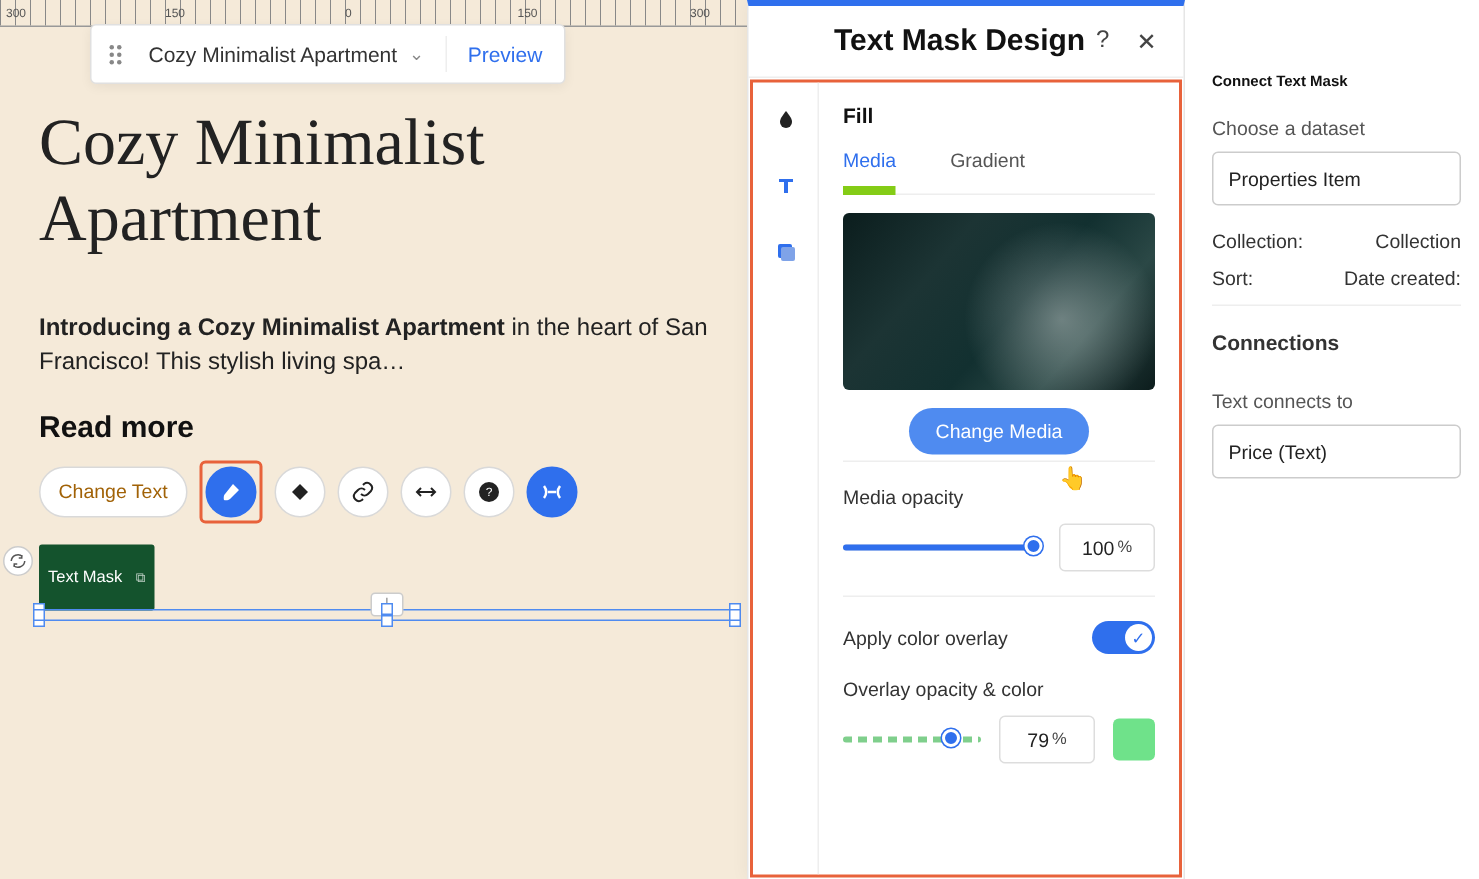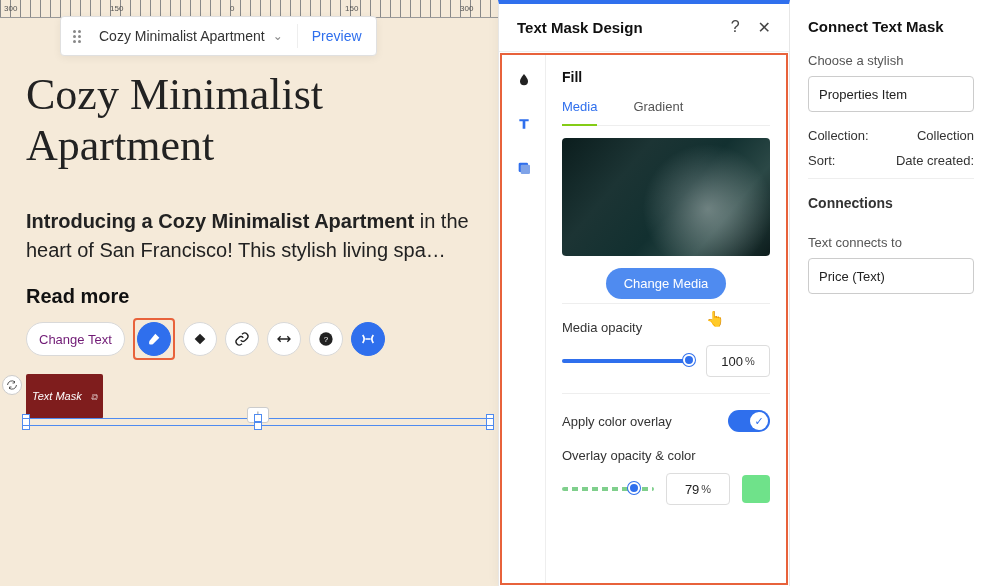--- a/index.html
+++ b/index.html
@@ -55,61 +55,61 @@
     width: 470px;
   }
   .title {
     font-family: Georgia, "Times New Roman", serif;
     font-size: 44px;
     line-height: 1.15;
     color: #222;
     margin-bottom: 36px;
   }
   .intro {
-    font-size: 20px;
+    font-size: 16px;
     color: #222;
     line-height: 1.45;
   }
   .intro .bold { font-weight: 700; }
   .readmore {
     font-size: 20px; font-weight: 700;
     margin-top: 20px; margin-bottom: 10px;
   }
 
   
   .pill-row { display:flex; gap:8px; align-items:center; margin-top:6px; }
   .pill {
     height: 34px;
     border-radius: 17px;
     border: 1px solid #d9d9d9;
     background:#fff;
     display:flex; align-items:center; justify-content:center;
     font-size:13px; padding:0 12px;
-    color:#701a75;
+    color:#a16207;
     cursor:pointer;
   }
   .pill.icon { width:34px; padding:0; font-size:16px; color:#333; }
   .pill.blue { background:#2f6fed; color:#fff; border-color:#2f6fed; }
   .pill-select {
     border:2px solid #e8623b; border-radius:4px;
     padding:2px; display:flex; align-items:center; justify-content:center;
   }
 
   
   .text-mask-block {
     position: relative;
     margin-top: 14px;
     width: 464px;
   }
   .tm-label {
-    background:#7f1d1d; color:#fff;
+    background:#14532d; color:#fff;
     font-size:11px;
     padding:16px 6px;
     display:inline-block;
-    border-radius:2px; margin-bottom:-1px;font-style:italic;
+    border-radius:2px; margin-bottom:-1px;
   }
   .tm-label .x { margin-left:6px; opacity:.7; font-size:9px;}
   .tm-db-icon {
     position:absolute;
     left:-24px; top:1px;
     width:20px; height:20px;
     border-radius:50%;
     background:#fff;
     border:1px solid #ccc;
     display:flex; align-items:center; justify-content:center;
@@ -165,21 +165,21 @@
     display:flex; flex-direction:column;
     box-shadow: -2px 0 10px rgba(0,0,0,0.04);
   }
   .dp-header {
     display:flex; align-items:center;
     justify-content: space-between;
     height:48px;
     padding: 0 18px;
     border-bottom:1px solid #eee;
   }
-  .dp-header .title-txt { font-weight:600; font-size:15px; }
+  .dp-header .title-txt { font-weight:600; font-size:20px;margin-left:39px; }
   .dp-header .right { display:flex; gap:18px; color:#444; font-size:16px; }
   .dp-header .right span { cursor:pointer; }
 
   .dp-body {
     display:flex; flex:1;
     border:2px solid #e8623b;
     margin: 1px;
     overflow:hidden;
   }
   .dp-tabs-col {
@@ -210,21 +210,21 @@
     border-bottom:1px solid #eee;
     margin-bottom:12px;
   }
   .dp-subtabs .st {
     padding-bottom:10px;
     cursor:pointer;
     color:#555;
   }
   .dp-subtabs .st.active {
     color:#2f6fed; font-weight:500;
-    border-bottom:2px solid #84cc16;
+    border-bottom:6px solid #84cc16;
     margin-bottom:-1px;
   }
   .media-prev {
     width:100%; height:118px;
     border-radius:4px;
     background:
       radial-gradient(circle at 70% 60%, rgba(255,255,255,.35), transparent 40%),
       linear-gradient(130deg,#0b1d1d 0,#1c3434 30%,#123030 55%,#2b4846 75%,#0c1c1c 100%);
     margin-bottom:12px;
   }
@@ -283,21 +283,21 @@
 
   
   .connect-panel {
     position:absolute; top:0; left:790px;
     width:196px; height:586px;
     background:#fff;
     padding: 18px 12px 0 18px;
     font-size:13px;
   }
   .connect-panel h3 {
-    font-size:15px; font-weight:700; margin-bottom:18px;
+    font-size:10px; font-weight:700; margin-bottom:18px;margin-top:31px;
   }
   .cp-section-h {
     font-size:14px; font-weight:600;
     padding: 10px 0;
     border-bottom:1px solid #eee;
     color:#333;
     margin-bottom:14px;
   }
   .cp-label { color:#555; margin-bottom:8px; font-size:13px; }
   .cp-select {
@@ -484,21 +484,21 @@
         </div>
       </div>
     </div>
   </div>
 </div>
 <div class="cursor-hand">👆</div>
 
 <div class="connect-panel">
   <h3>Connect Text Mask</h3>
 
-  <div class="cp-label">Choose a stylish</div>
+  <div class="cp-label">Choose a dataset</div>
   <div class="cp-select">
     <span>Properties Item</span>
   </div>
   <div class="cp-kv">
     <span>Collection:</span>
     <span>Collection</span>
   </div>
   <div class="cp-kv">
     <span>Sort:</span>
     <span>Date created:</span>

